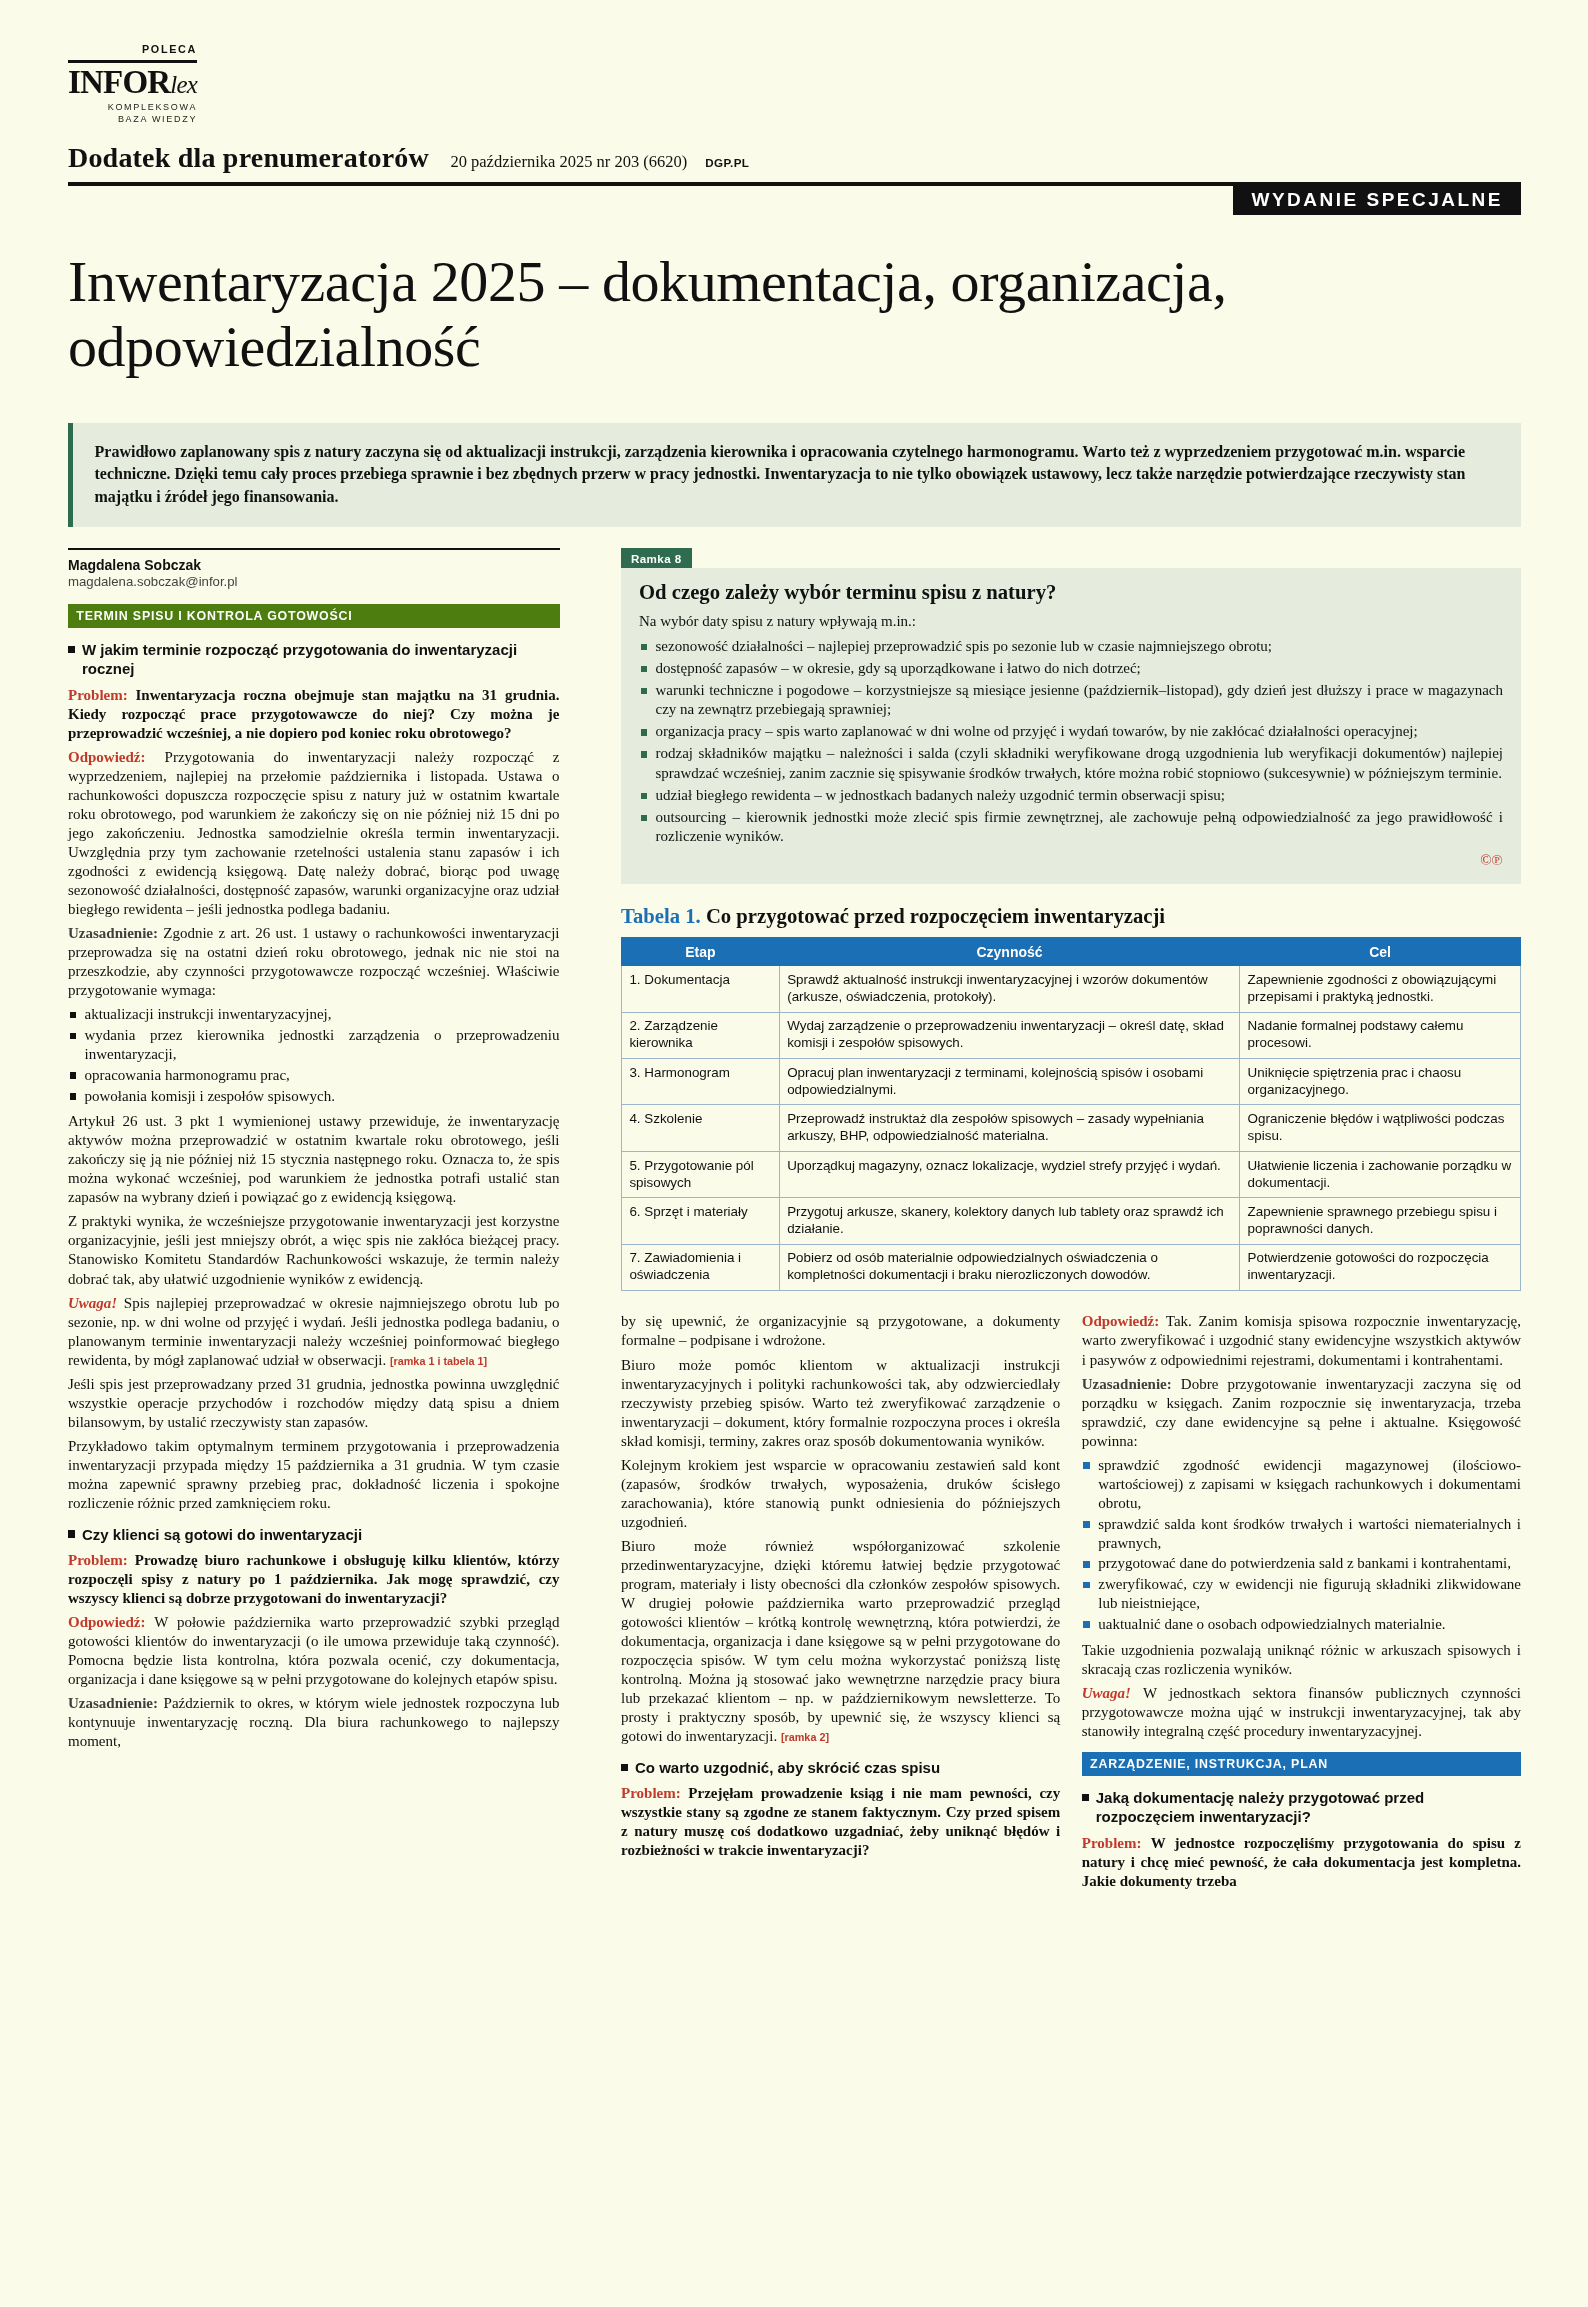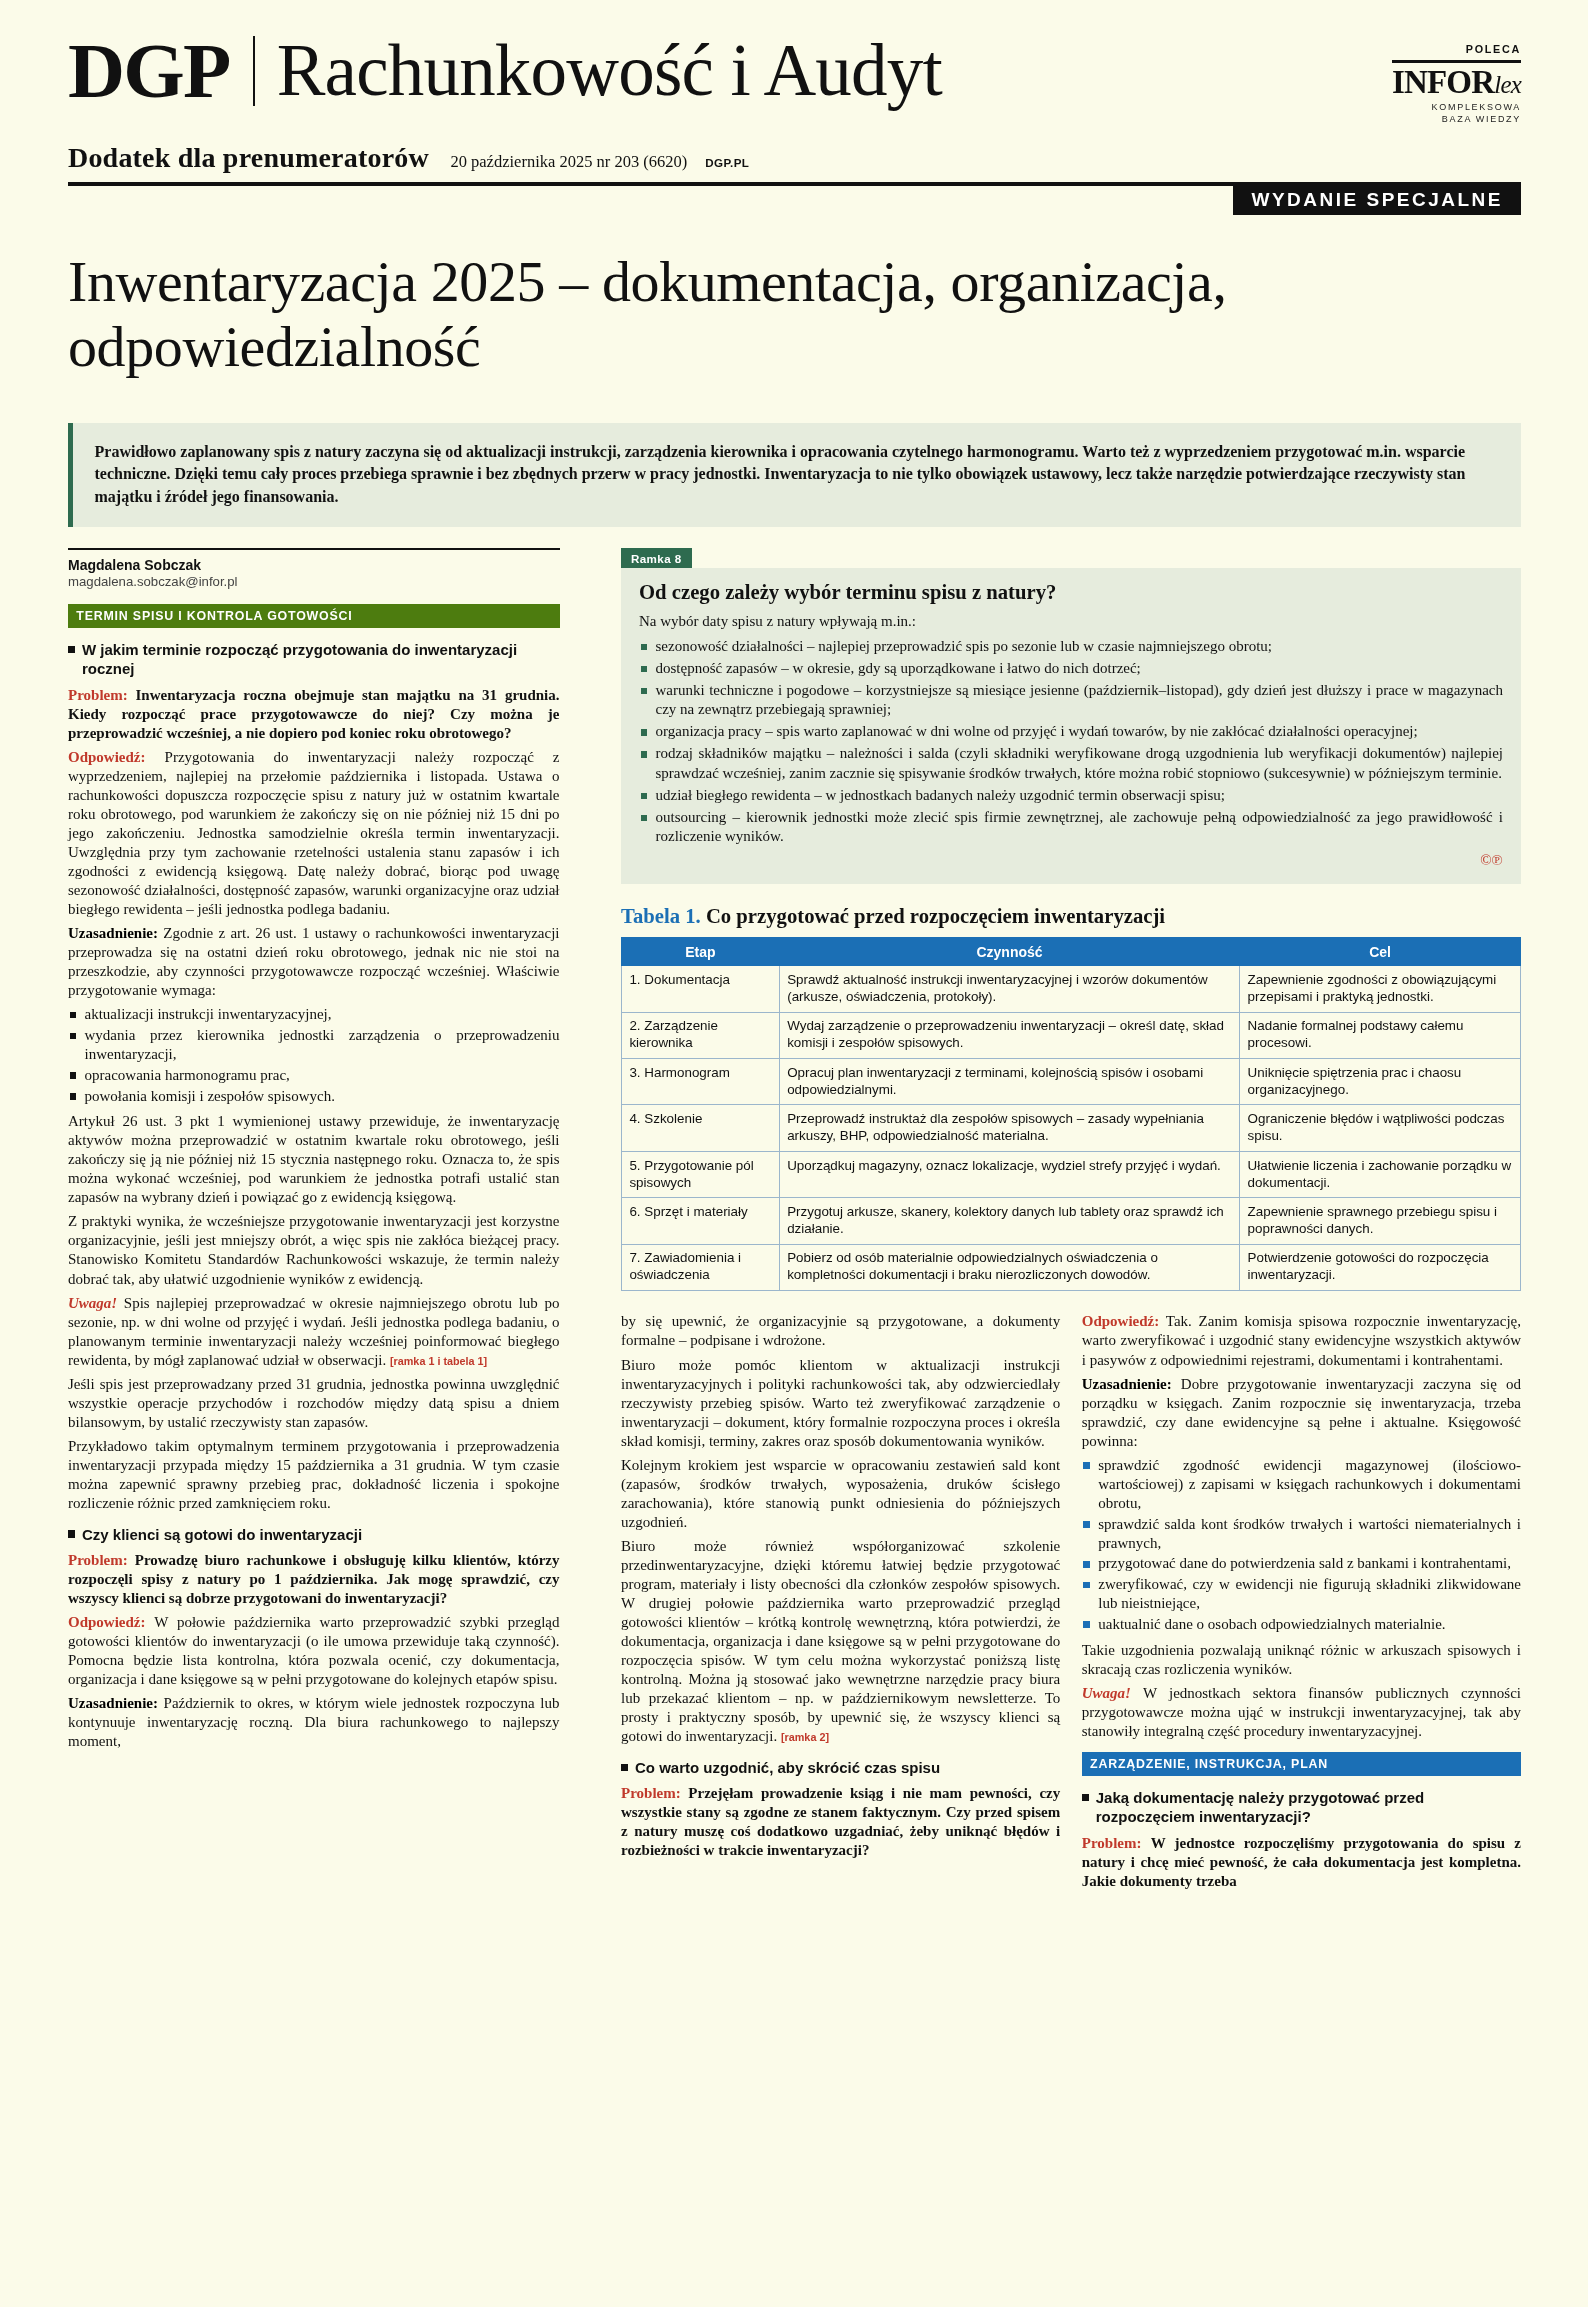--- a/index.html
+++ b/index.html
@@ -186,21 +186,21 @@
   p.body{
     font-family:"Liberation Serif", serif;
     font-size:15px;
     line-height:1.27;
     margin:0 0 5px 0;
     text-align:justify;
     hyphens:auto;
   }
   .lbl-problem{color:#c0392b;font-weight:bold;}
   .lbl-odp{color:#c0392b;font-weight:bold;}
-  .lbl-uzas{color:#000000;font-weight:bold;}
+  .lbl-uzas{color:#404040;font-weight:bold;}
   .lbl-uwaga{color:#c0392b;font-weight:bold;font-style:italic;}
   .b{font-weight:bold;}
   .ref{
     color:#c0392b;
     font-family:"Liberation Sans", sans-serif;
     font-size:10.8px;
     font-weight:bold;
   }
   ul.sq-list{
     list-style:none;
@@ -328,25 +328,20 @@
     margin:11.6px 0 10px 0;
   }
 </style>
 </head>
 <body>
 
 <div class="page">
   <div class="inner">
 
     <div class="masthead">
-      <div class="logo-wrap">
-        <div class="dgp">DGP</div>
-        <div class="divider-v"></div>
-        <div class="rachunk">Rachunkowość i Audyt</div>
-      </div>
       <div class="infor-block">
         <div class="poleca">POLECA</div>
         <div class="infor-rule"></div>
         <div class="infor-logo">
           <span>INFOR</span><span class="tex">lex</span>
         </div>
         <div class="infor-sub">KOMPLEKSOWA</div>
         <div class="infor-sub">BAZA WIEDZY</div>
       </div>
     </div>

